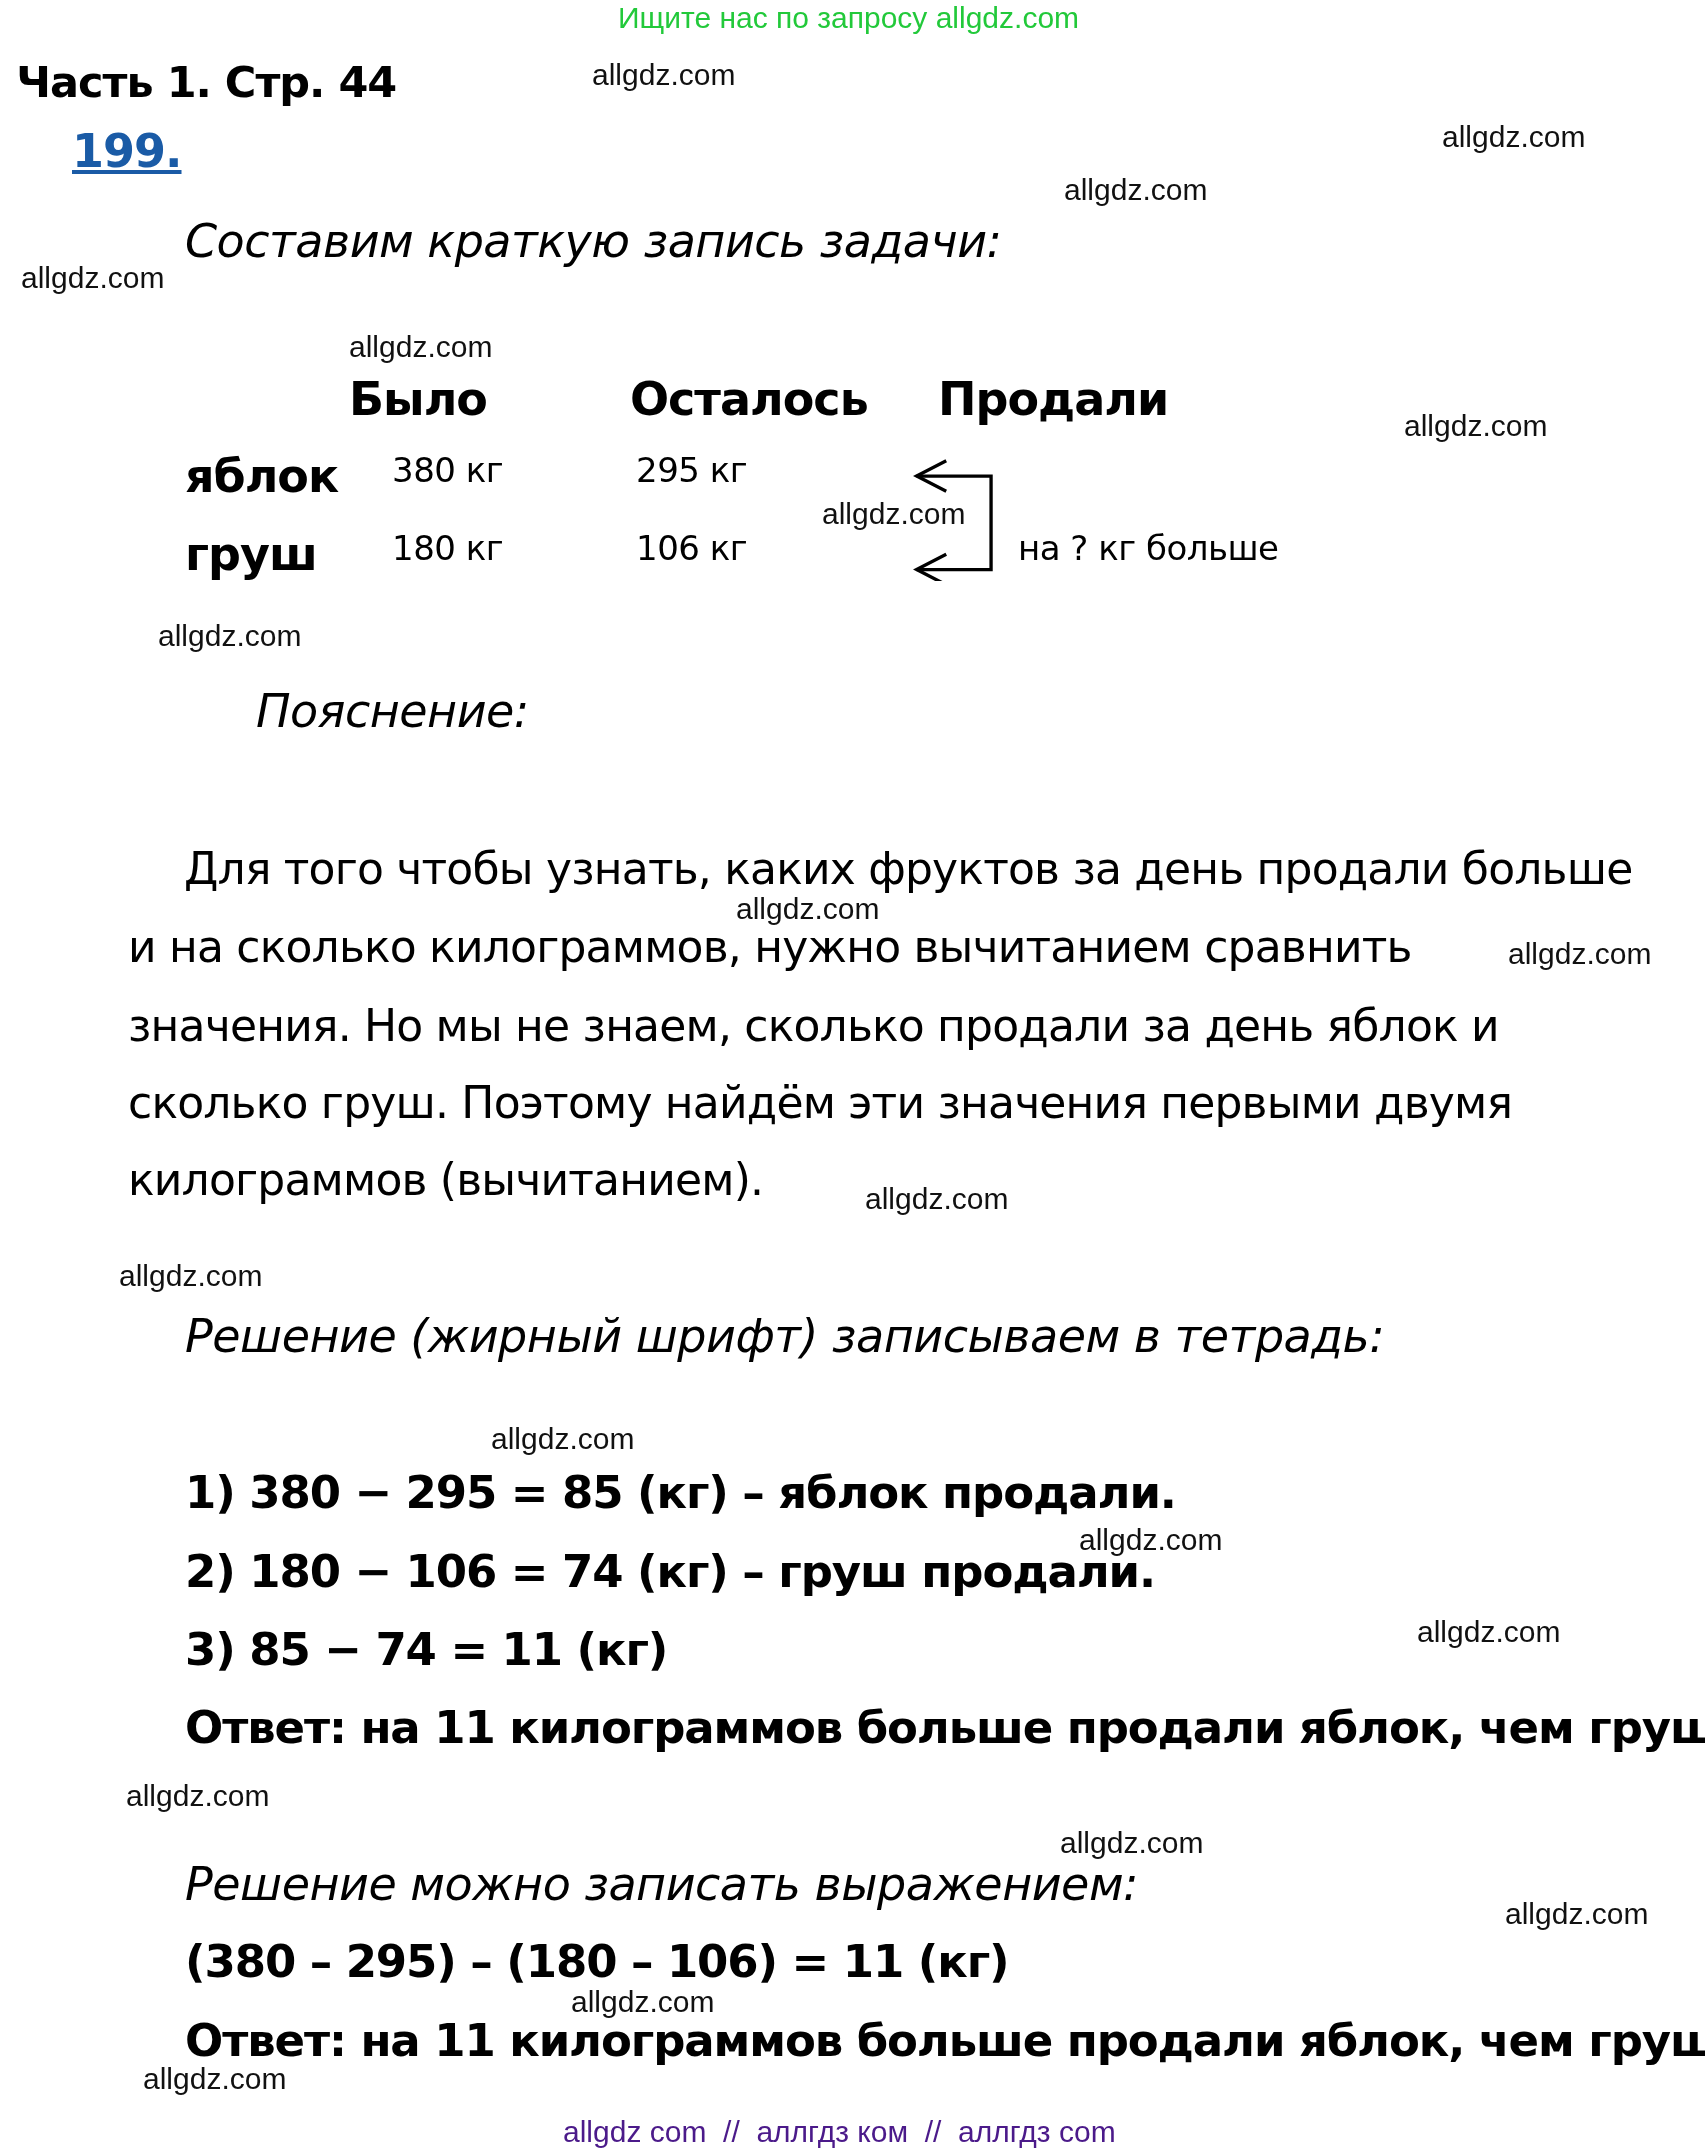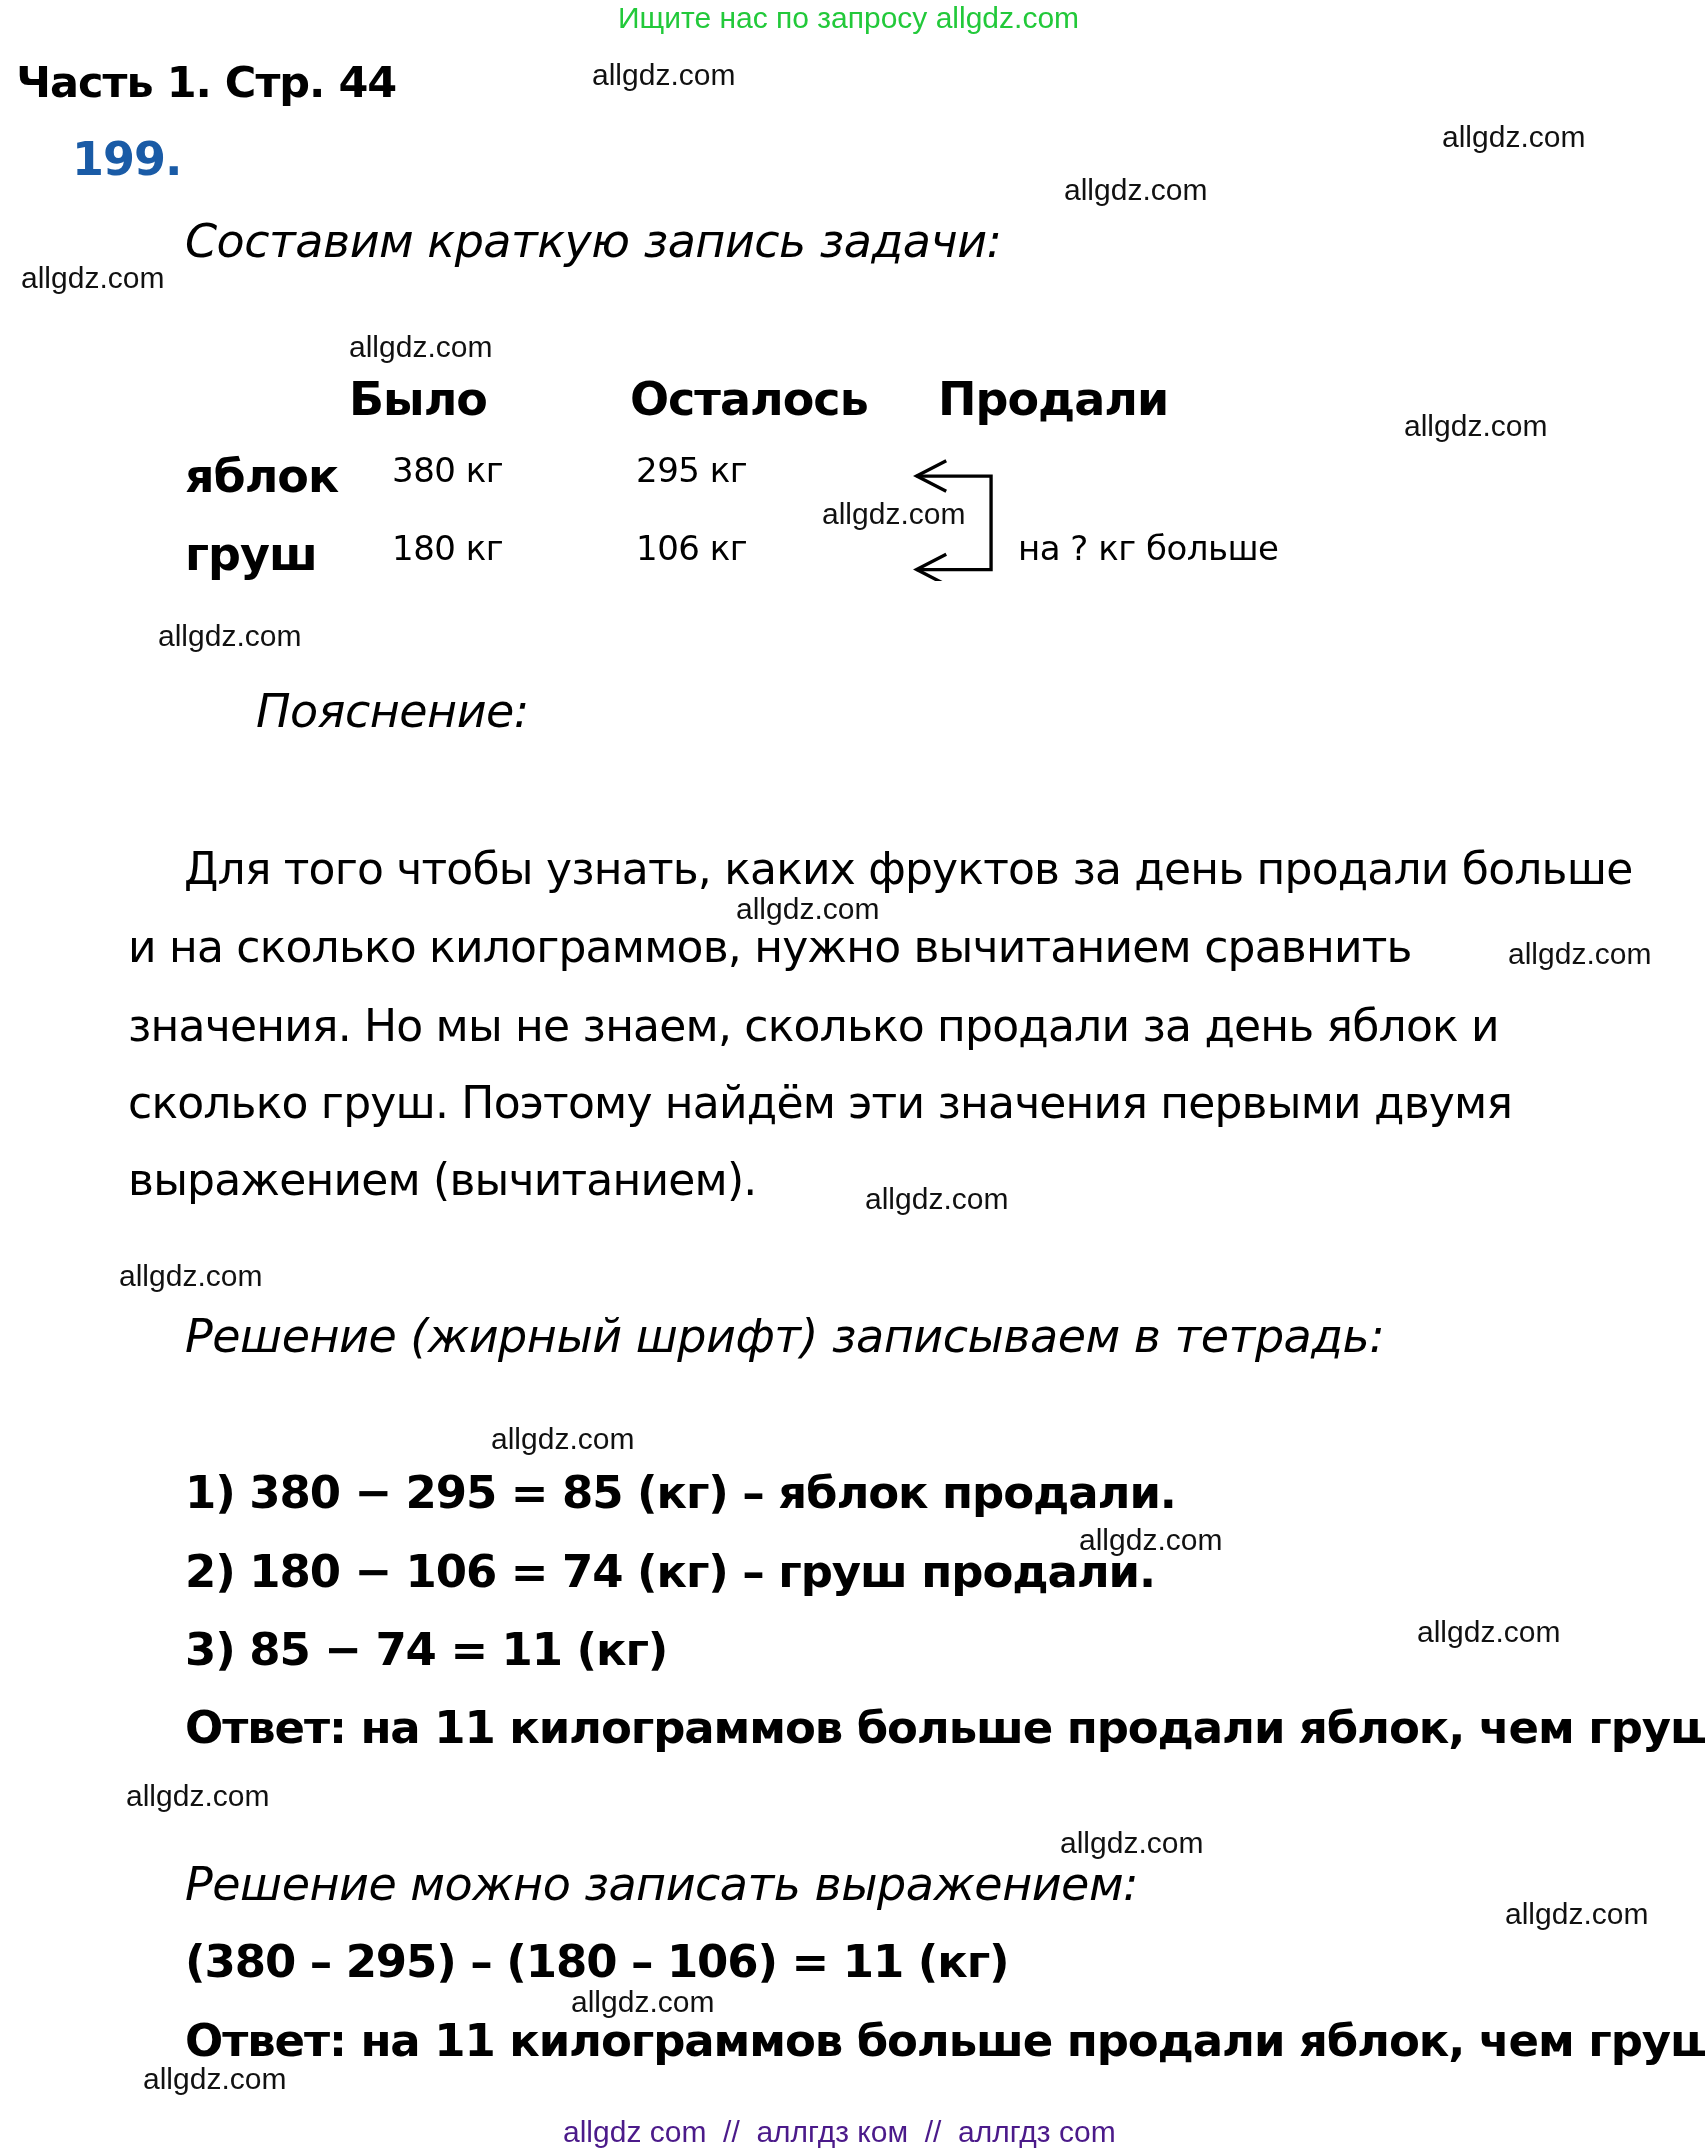--- a/index.html
+++ b/index.html
@@ -18,21 +18,21 @@
   .wm { font-family: "Liberation Sans", sans-serif; font-size: 30px; color: #111; }
   .footer { font-family: "Liberation Sans", sans-serif; font-size: 30px; color: #4b1a8a; }
   .arrow { position: absolute; }
 </style>
 </head>
 <body>
 
 <div class="abs promo" style="left:618px; top:2.9px;">Ищите нас по запросу allgdz.com</div>
 
 <div class="abs title" style="left:16.3px; top:61px;">Часть 1. Стр. 44</div>
-<div class="abs tasknum" style="left:72px; top:136px;">199.</div>
+<div class="abs tasknum" style="left:72px; top:128px;text-decoration:underline;">199.</div>
 
 <div class="abs italic-head" style="left:185px; top:218px;text-align:center;">Составим краткую запись задачи:</div>
 
 <div>
   <div class="abs th" style="left:349px; top:376px;">Было</div>
   <div class="abs th" style="left:630px; top:376px;">Осталось</div>
   <div class="abs th" style="left:938px; top:376px;">Продали</div>
 
   <div class="abs td-b" style="left:185px; top:453px;">яблок</div>
   <div class="abs td" style="left:392px; top:453px;">380 кг</div>
@@ -49,21 +49,21 @@
   </svg>
   <div class="abs td" style="left:1018px; top:531px;">на ? кг больше</div>
 </div>
 
 <div class="abs italic-head" style="left:256px; top:688px;">Пояснение:</div>
 <div>
   <div class="abs para" style="left:184px; top:847px;">Для того чтобы узнать, каких фруктов за день продали больше</div>
   <div class="abs para" style="left:128px; top:925px;">и на сколько килограммов, нужно вычитанием сравнить</div>
   <div class="abs para" style="left:128px; top:1004px;">значения. Но мы не знаем, сколько продали за день яблок и</div>
   <div class="abs para" style="left:128px; top:1081px;">сколько груш. Поэтому найдём эти значения первыми двумя</div>
-  <div class="abs para" style="left:128px; top:1158px;">выражением (вычитанием).</div>
+  <div class="abs para" style="left:128px; top:1158px;">килограммов (вычитанием).</div>
 </div>
 
 <div class="abs italic-head" style="left:185px; top:1313px;">Решение (жирный шрифт) записываем в тетрадь:</div>
 <div>
   <div class="abs step" style="left:185px; top:1470px;">1) 380 − 295 = 85 (кг) – яблок продали.</div>
   <div class="abs step" style="left:185px; top:1549px;">2) 180 − 106 = 74 (кг) – груш продали.</div>
   <div class="abs step" style="left:185px; top:1627px;">3) 85 − 74 = 11 (кг)</div>
 </div>
 <div class="abs step" style="left:185px; top:1705px;">Ответ: на 11 килограммов больше продали яблок, чем груш.</div>
 

